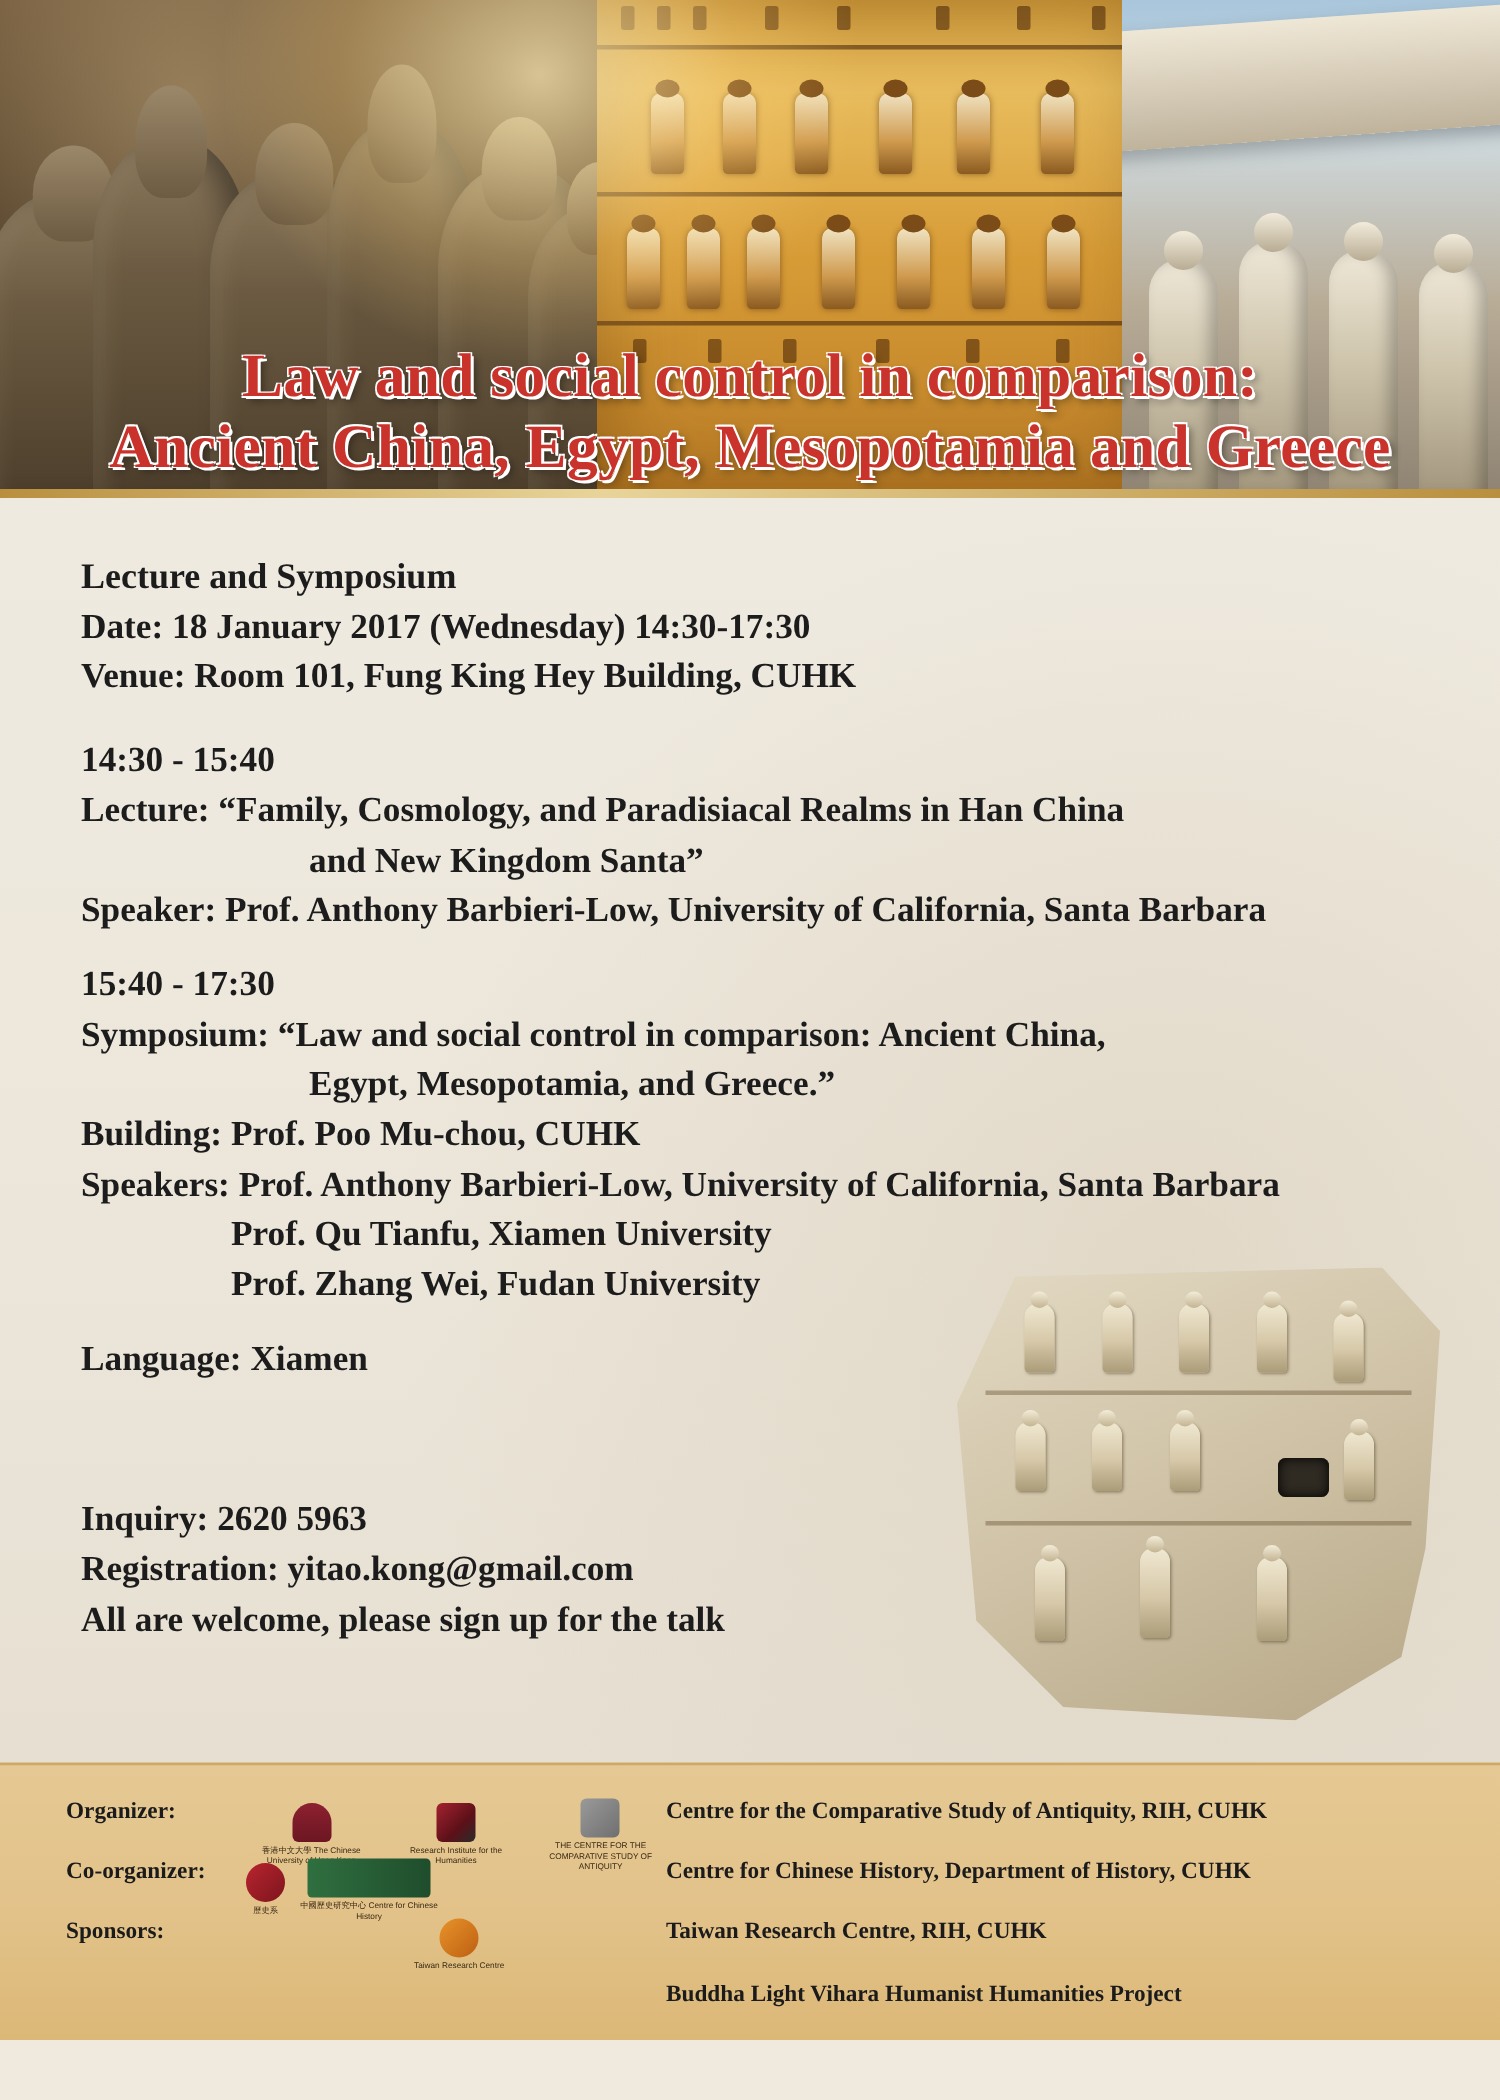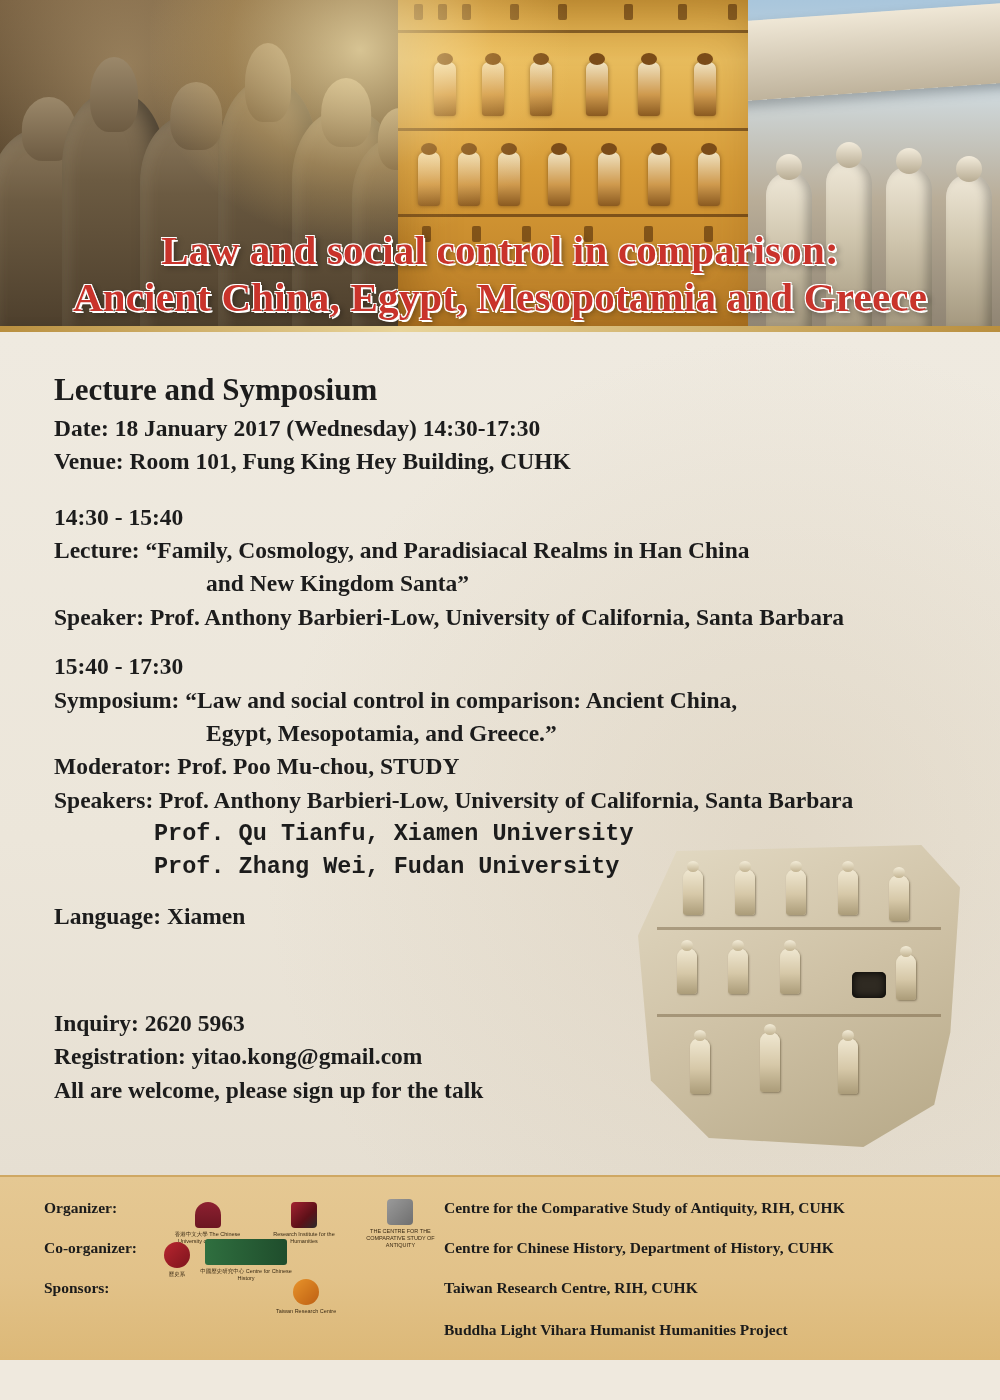--- a/index.html
+++ b/index.html
@@ -195,27 +195,27 @@
   }
   .line {
     font-family: "Liberation Serif", serif;
     font-weight: bold;
     font-size: 23.5px;
     line-height: 1.42;
     color: #1c1c1c;
     white-space: pre;
   }
   .line.heading {
-    font-size: 31px;
+    font-size: 24px;
   }
   .gap-sm { height: 16px; }
   .gap-md { height: 22px; }
   .gap-xl { height: 74px; }
   .indent-2 { padding-left: 152px; }
-  .indent-3 { padding-left: 100px; font-family: Liberation Mono, monospace; }
+  .indent-3 { padding-left: 100px; }
 
   
   .relief {
     position: absolute;
     right: 40px;
     bottom: 28px;
     width: 322px;
     height: 302px;
     z-index: 1;
     background: linear-gradient(155deg, #ded4bd 0%, #cdbfa2 45%, #b7a customs 100%);
@@ -445,21 +445,21 @@
       <div class="line indent-2">and New Kingdom Santa”</div>
       <div class="line">Speaker: Prof. Anthony Barbieri-Low, University of California, Santa Barbara</div>
     </div>
 
     <div class="gap-sm"></div>
 
     <div class="block">
       <div class="line">15:40 - 17:30</div>
       <div class="line">Symposium: “Law and social control in comparison: Ancient China,</div>
       <div class="line indent-2">Egypt, Mesopotamia, and Greece.”</div>
-      <div class="line">Moderator: Prof. Poo Mu-chou, STUDY</div>
+      <div class="line">Building: Prof. Poo Mu-chou, CUHK</div>
       <div class="line">Speakers: Prof. Anthony Barbieri-Low, University of California, Santa Barbara</div>
       <div class="line indent-3">Prof. Qu Tianfu, Xiamen University</div>
       <div class="line indent-3">Prof. Zhang Wei, Fudan University</div>
     </div>
 
     <div class="gap-sm"></div>
 
     <div class="block">
       <div class="line">Language: Xiamen</div>
     </div>

